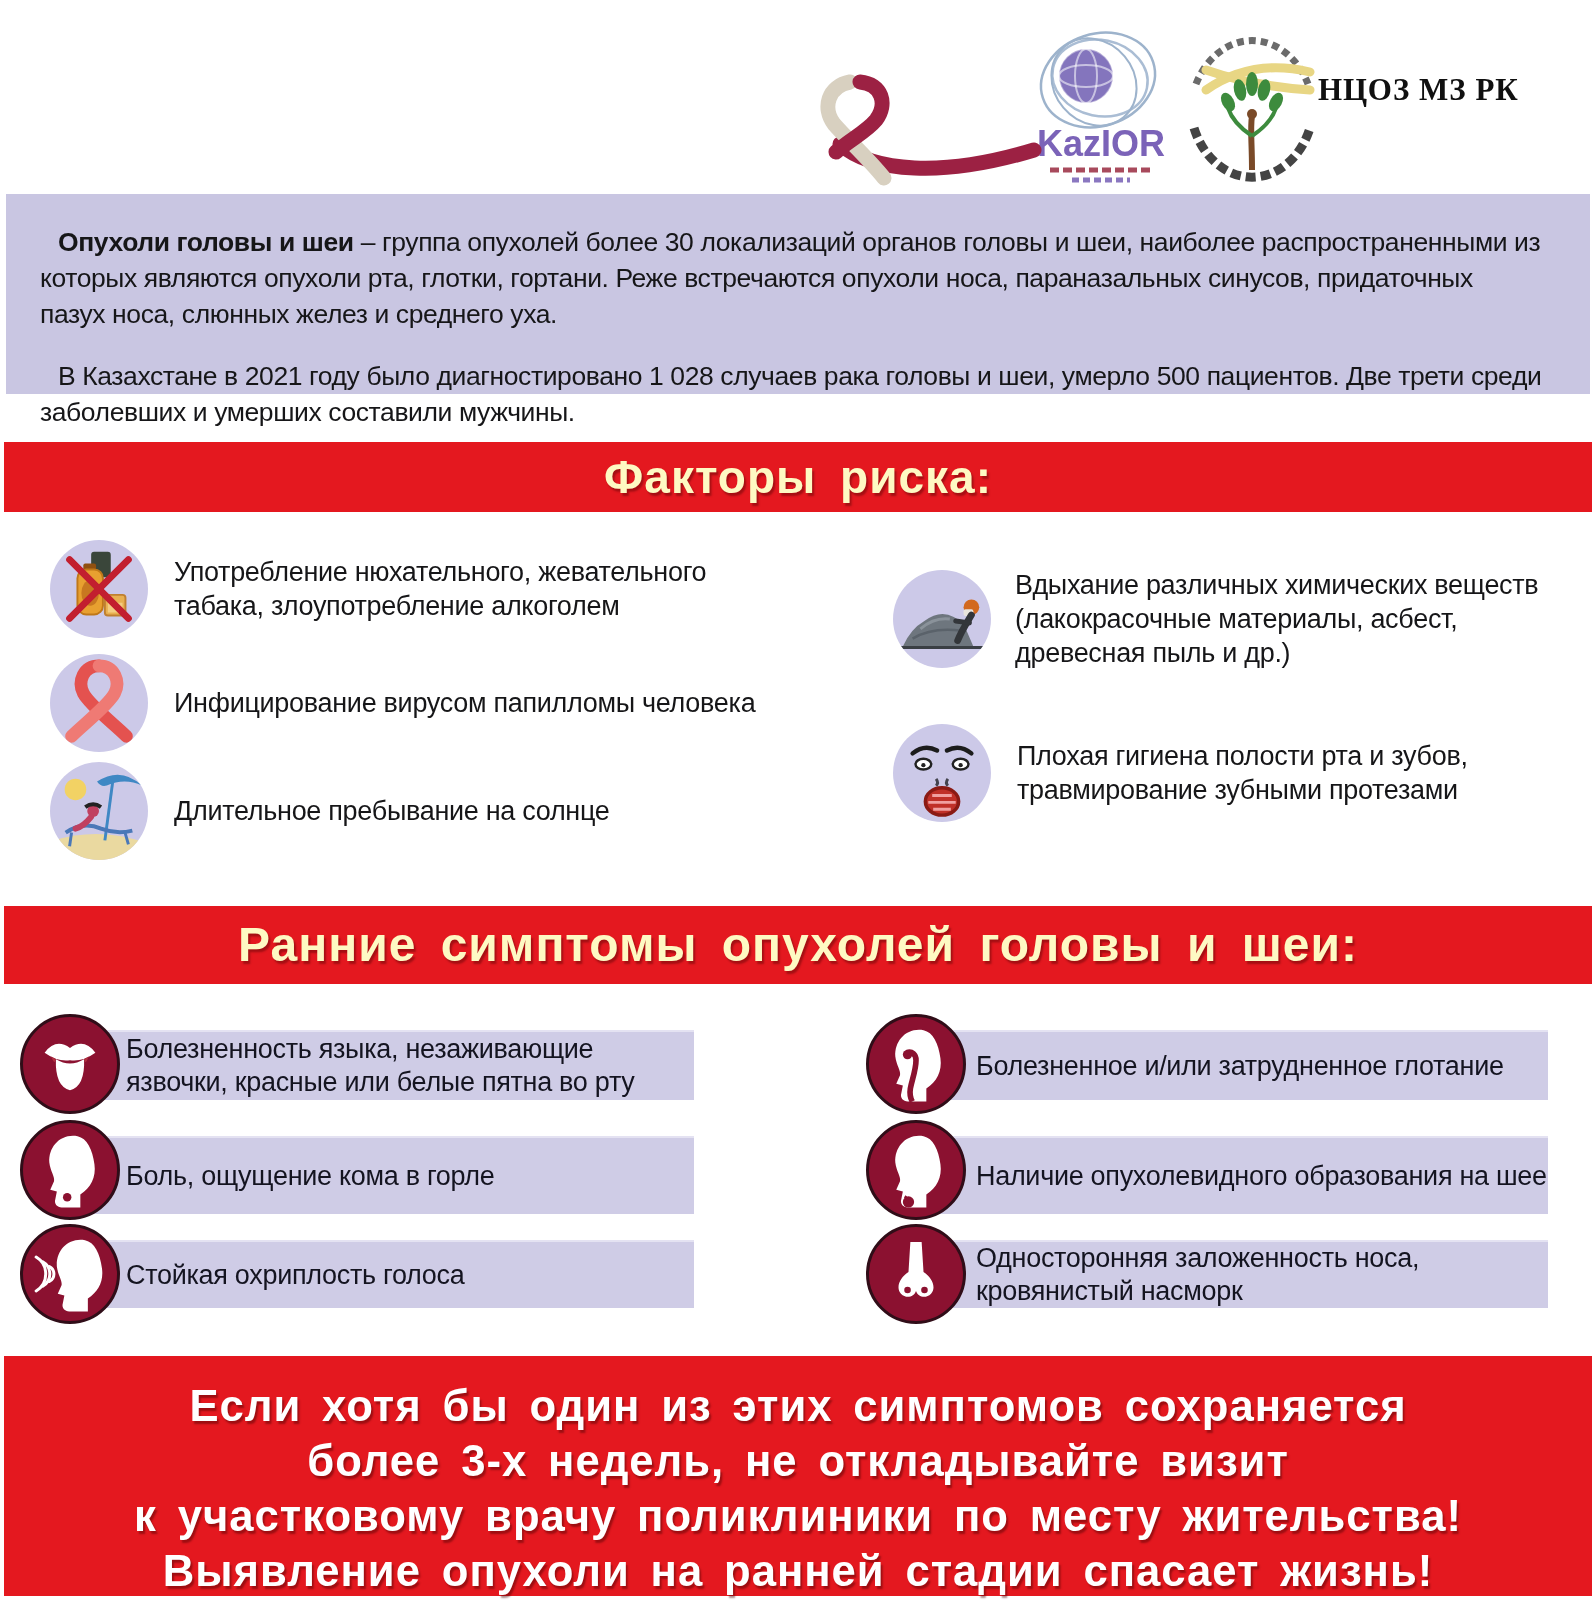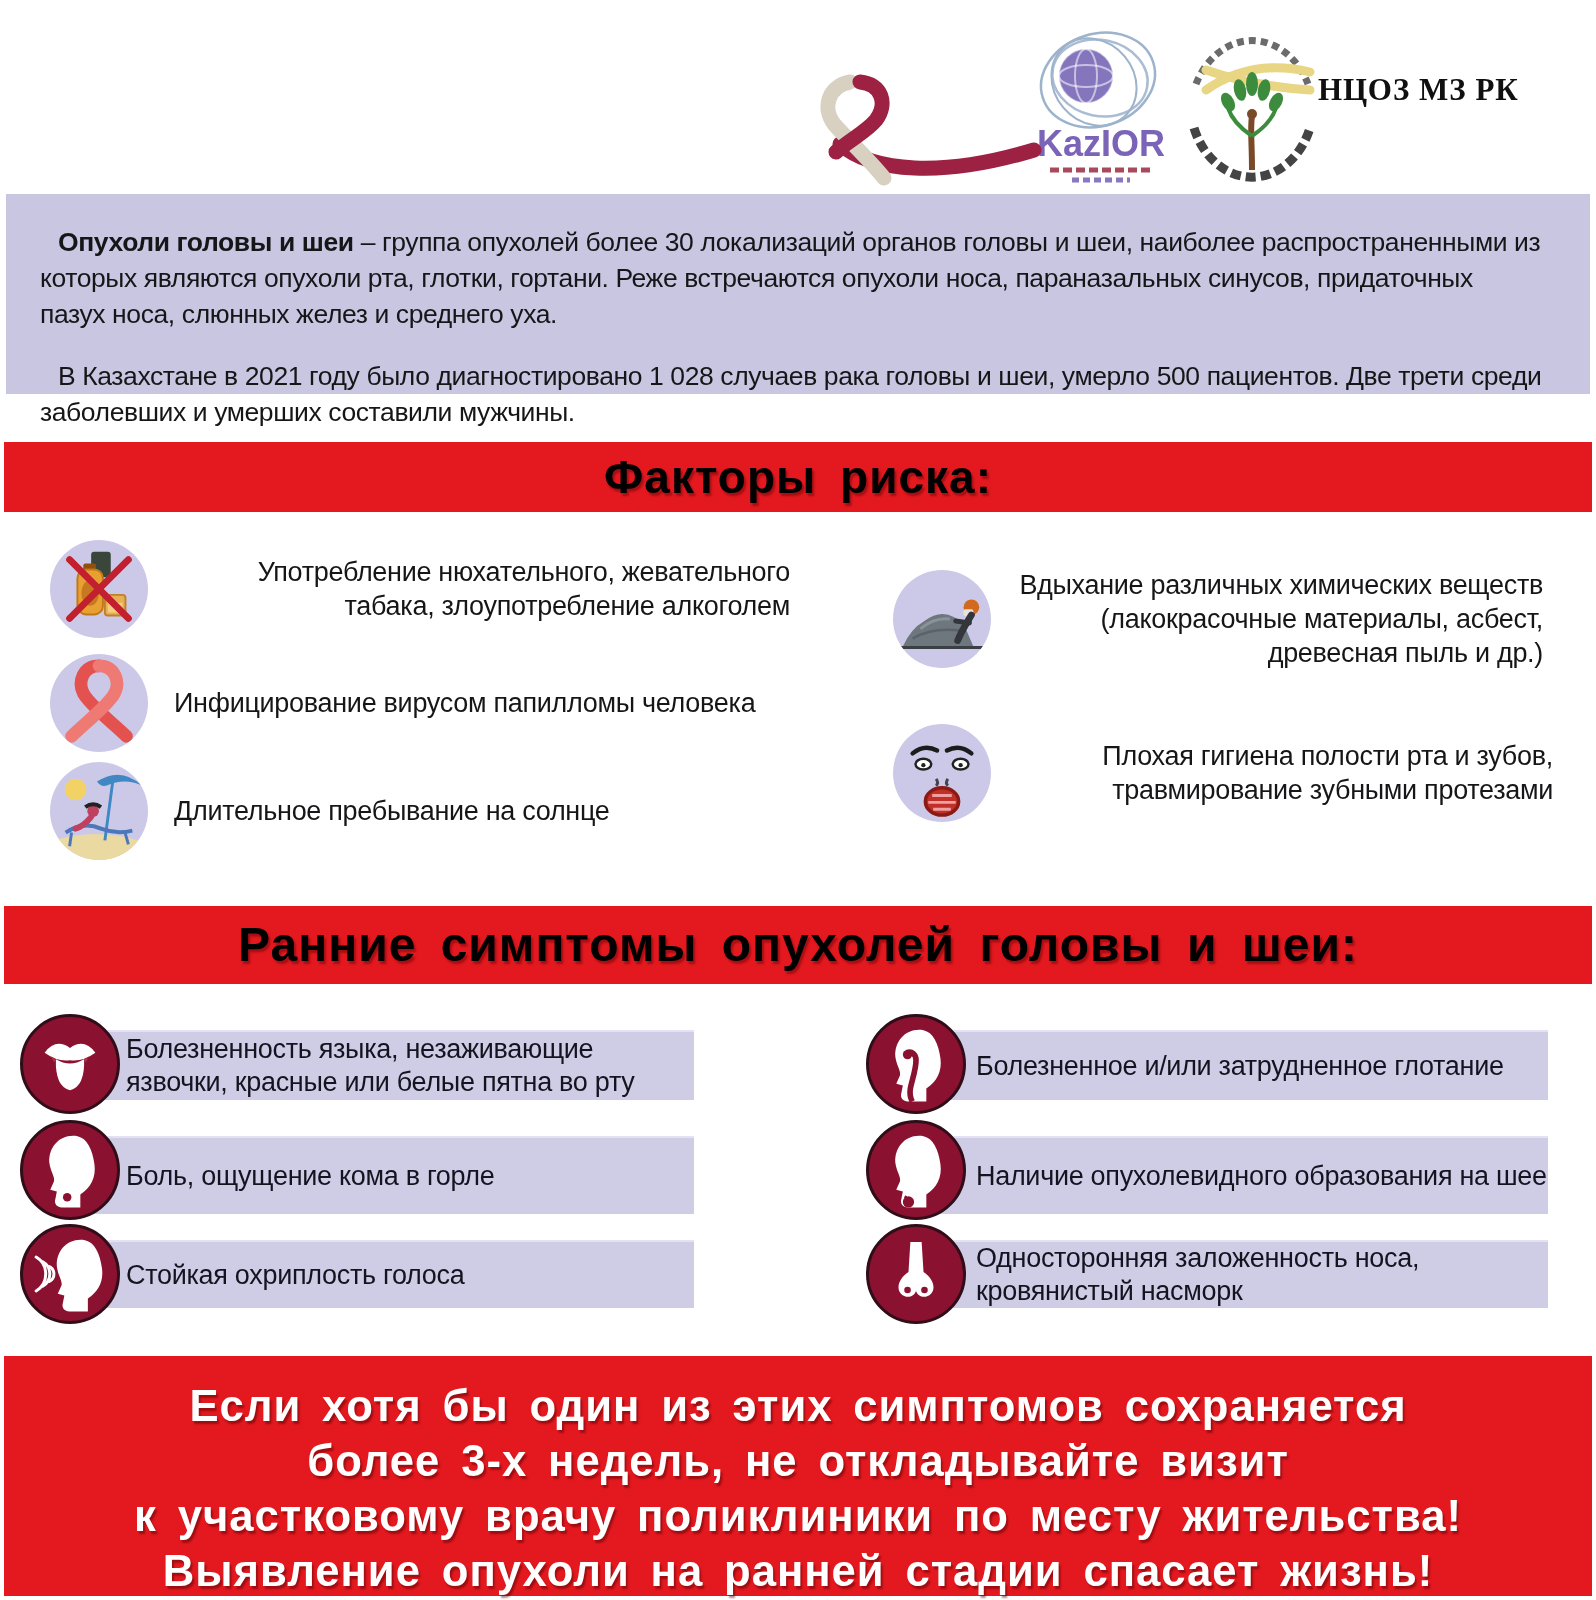--- a/index.html
+++ b/index.html
@@ -23,26 +23,26 @@
   .treelogo{position:absolute;left:1182px;top:24px;width:140px;height:168px;}
   .org-abbrev{position:absolute;left:1318px;top:72px;font-family:"Liberation Serif",serif;font-weight:bold;font-size:31px;color:#101010;letter-spacing:1px;}
 
   
   .intro{position:absolute;left:6px;right:6px;top:194px;height:200px;background:var(--lav);padding:30px 46px 0 34px;color:var(--ink);font-size:26.5px;line-height:36px;letter-spacing:-.4px;}
   .intro p{text-indent:18px;}
   .intro p + p{margin-top:26px;}
   .intro .lead{font-weight:bold;}
 
   
-  .band{position:absolute;left:4px;right:4px;background:var(--red);color:#000000;text-align:center;font-weight:bold;text-shadow:2px 3px 2px rgba(70,0,0,.4);letter-spacing:1px;word-spacing:10px;}
+  .band{position:absolute;left:4px;right:4px;background:var(--red);color:#fef9c3;text-align:center;font-weight:bold;text-shadow:2px 3px 2px rgba(70,0,0,.4);letter-spacing:1px;word-spacing:10px;}
   .band.b1{top:442px;height:70px;font-size:46px;line-height:70px;}
   .band.b2{top:906px;height:78px;font-size:48px;line-height:78px;}
 
   
-  .factor{position:absolute;display:flex;align-items:center;gap:26px;text-align:right;}
+  .factor{position:absolute;display:flex;align-items:center;gap:26px;}
   .factor .txt{font-size:27px;line-height:34px;color:var(--ink);letter-spacing:-.3px;}
   .circle-icon{width:98px;height:98px;border-radius:50%;background:var(--lav-icon);flex:0 0 auto;overflow:hidden;}
   .circle-icon svg{width:100%;height:100%;display:block;}
   .f1{left:50px;top:540px;width:740px;}
   .f2{left:50px;top:654px;width:740px;}
   .f3{left:50px;top:762px;width:700px;}
   .f4{left:893px;top:568px;width:650px;gap:24px;}
   .f5{left:893px;top:724px;width:660px;}
 
   

